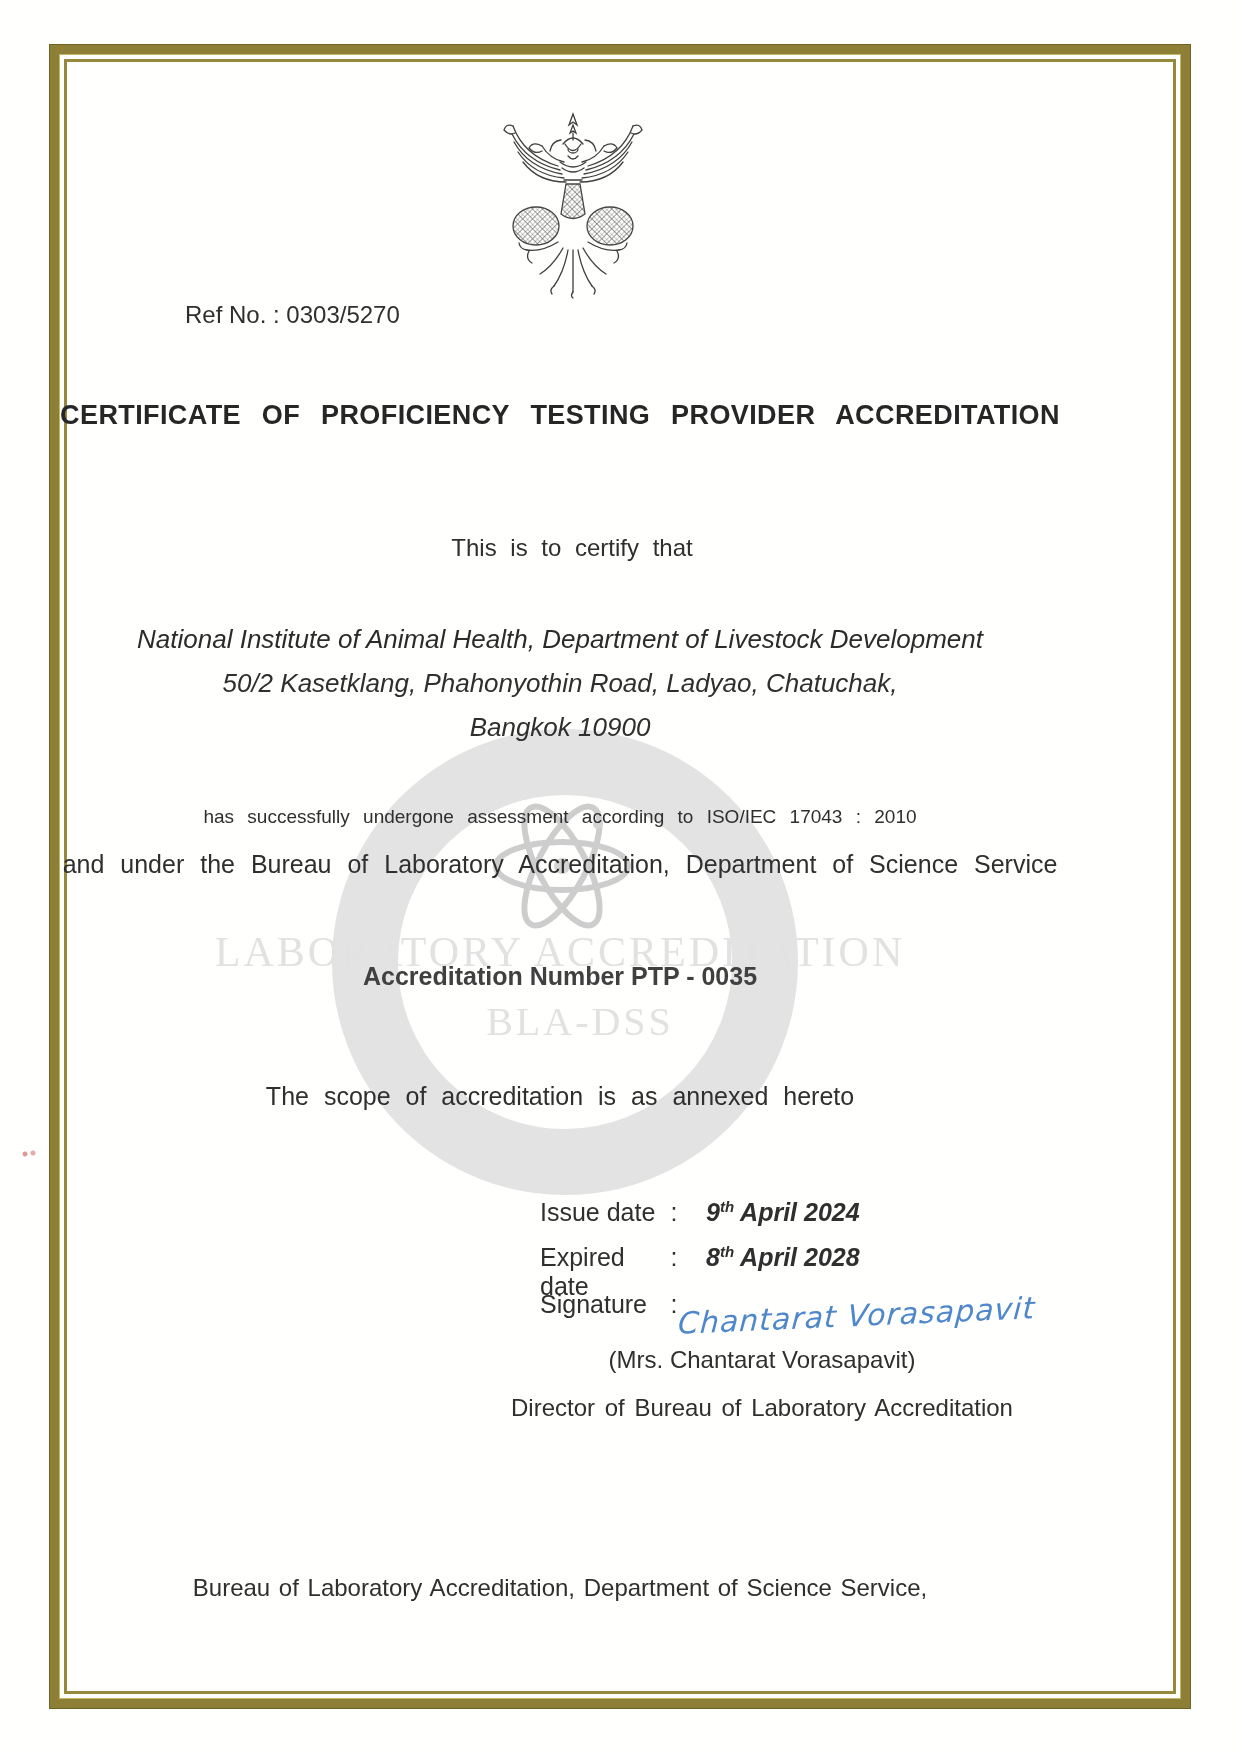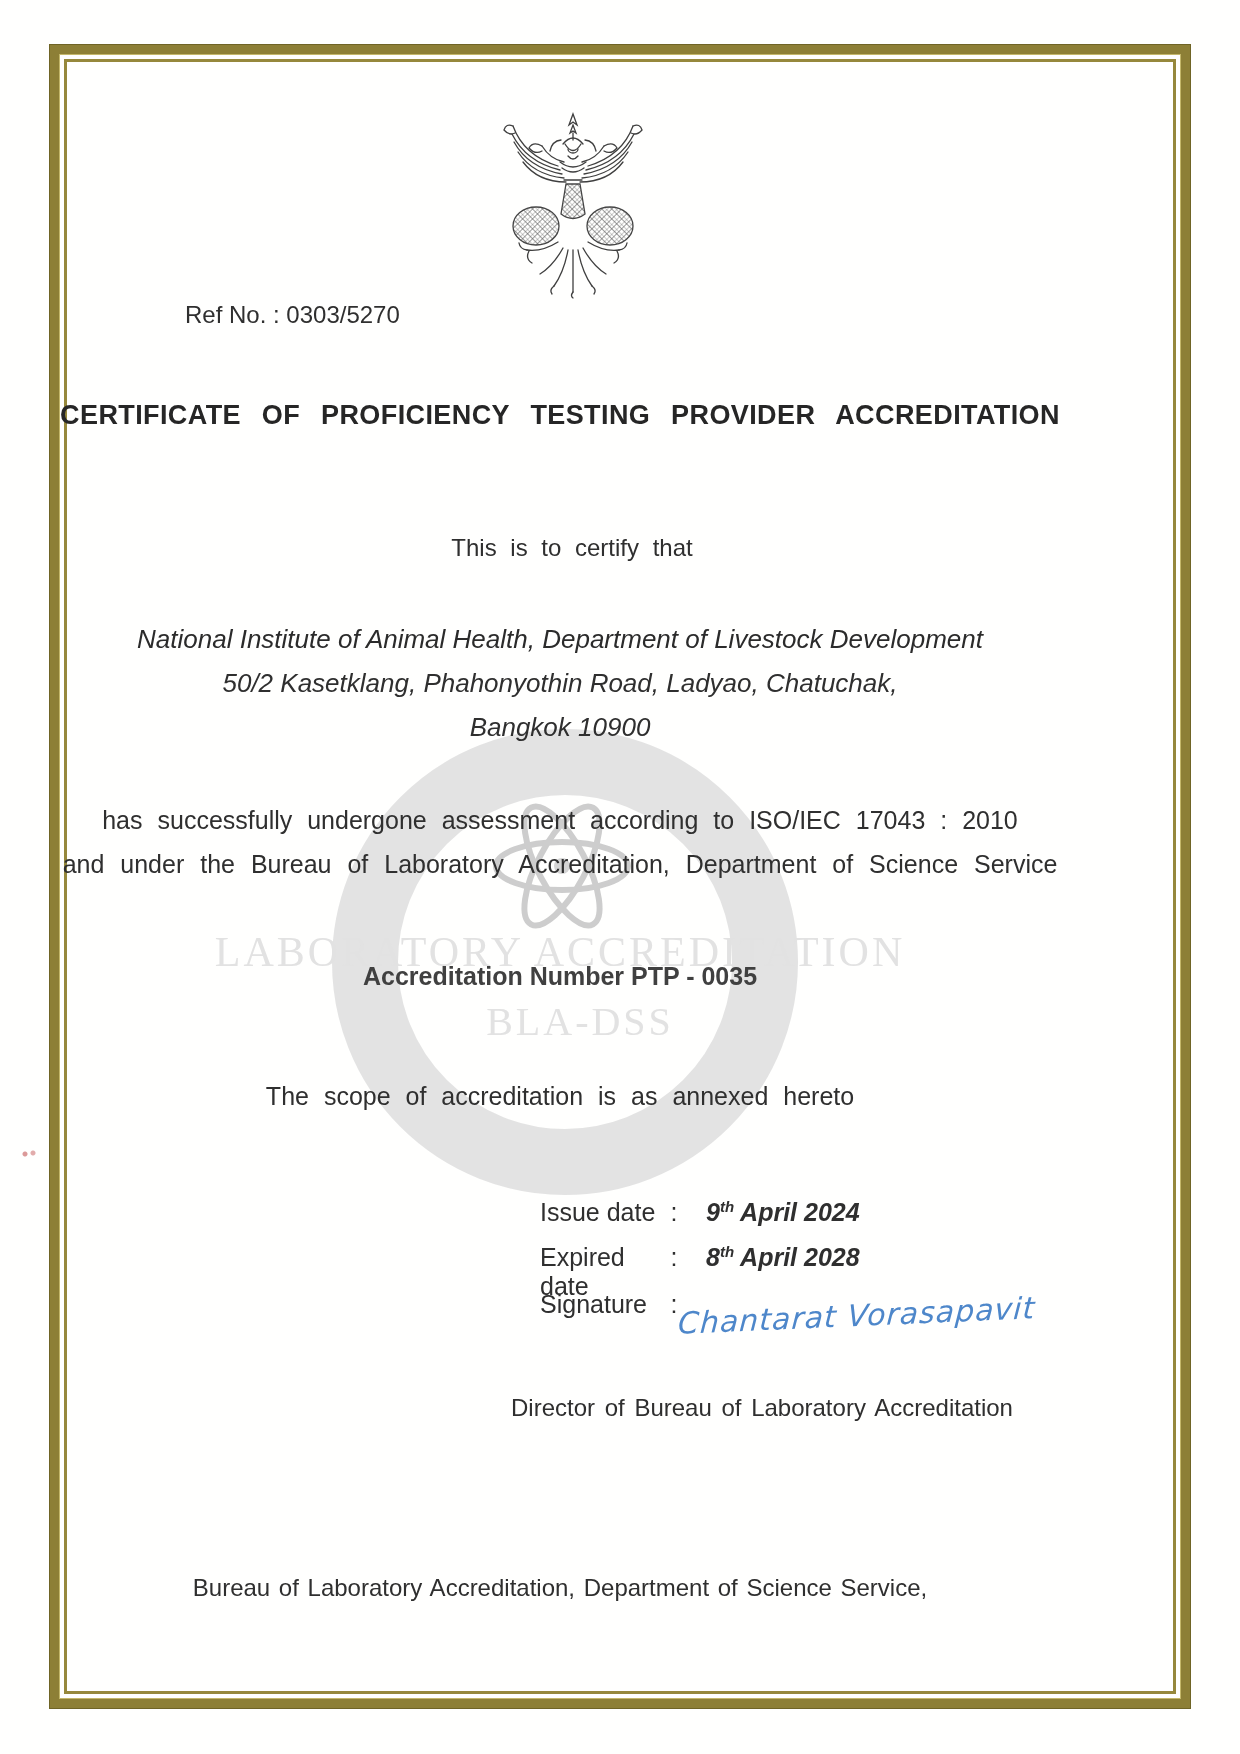--- a/index.html
+++ b/index.html
@@ -33,21 +33,21 @@
   
   .emblem{position:absolute;left:488px;top:110px;z-index:1;}
   
   .line{position:absolute;left:0;width:1120px;text-align:center;z-index:2;}
   .ref{position:absolute;left:185px;top:301px;font-size:24px;z-index:2;}
   .title{top:400px;font-size:27px;font-weight:600;word-spacing:13px;letter-spacing:.4px;color:#262626;}
   .certify{top:534px;font-size:24px;word-spacing:7px;padding-left:12px;}
   .recipient{top:624px;font-size:26px;font-style:italic;font-weight:500;color:#2b2b2b;}
   .addr1{top:668px;font-size:26px;font-style:italic;font-weight:500;}
   .addr2{top:712px;font-size:26px;font-style:italic;font-weight:500;}
-  .body1{top:806px;font-size:25px;word-spacing:8px;}
+  .body1{top:806px;font-size:19px;word-spacing:8px;}
   .body2{top:850px;font-size:25px;word-spacing:9px;}
   .body3{top:893px;font-size:25px;word-spacing:5px;width:1160px;}
   .accnum{top:962px;font-size:25px;font-weight:700;color:#404040;}
   .scope{top:1082px;font-size:25px;word-spacing:8px;}
   
   .drow{position:absolute;left:540px;display:flex;align-items:flex-start;font-size:25px;z-index:2;}
   .drow .lbl{width:118px;}
   .drow .col{width:32px;text-align:center;}
   .drow .val{font-style:italic;font-weight:600;margin-left:16px;white-space:nowrap;}
   .drow .val sup{font-size:15px;vertical-align:super;}
@@ -184,18 +184,19 @@
     <span class="col">:</span>
     <span class="val"><span>8</span><sup>th</sup><span> April 2028</span></span>
   </div>
 
   <div class="drow row-sign">
     <span class="lbl">Signature</span>
     <span class="col">:</span>
   </div>
   <div class="script">Chantarat Vorasapavit</div>
 
+  <div class="sign-center mrs">(Mrs. Chantarat Vorasapavit)</div>
   <div class="sign-center director">Director of Bureau of Laboratory Accreditation</div>
 
   <div class="line footer1">Bureau of Laboratory Accreditation, Department of Science Service,</div>
 
   <div class="speck"></div>
 </div>
 
 </body></html>

